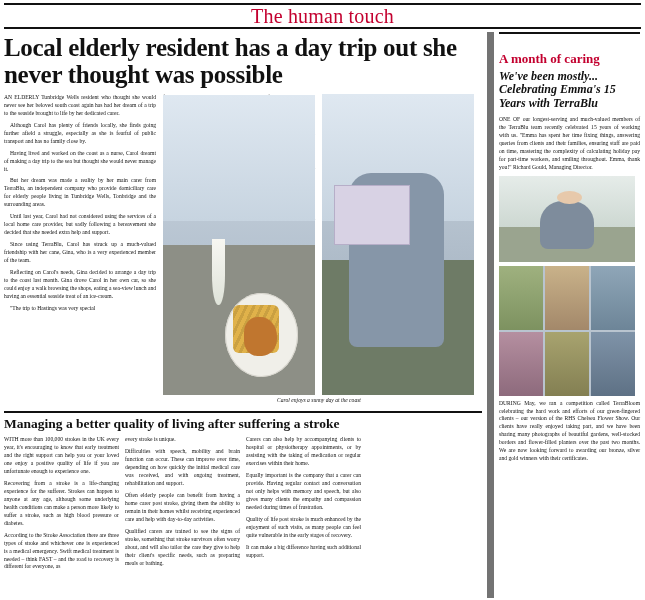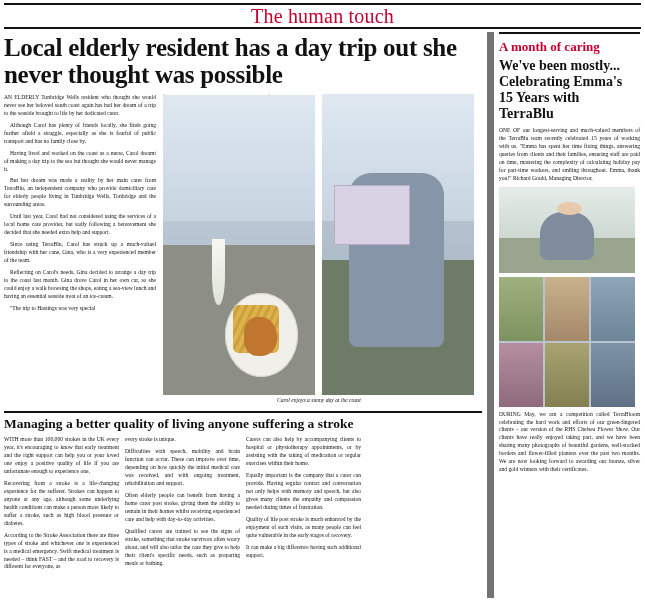--- a/index.html
+++ b/index.html
@@ -119,27 +119,28 @@
     text-align: justify;
   }
 
   
   .rail-rule { border-top: 2px solid #111; margin: 0 0 3px 0; }
   .rail-title {
     color: #c3002f;
     font-size: 13px;
     font-weight: bold;
     line-height: 1.05;
-    margin: 6px 0 4px 0;
+    margin: 18px 0 4px 0;
   }
   .rail-sub {
-    font-size: 14px;
+    font-size: 12px;
     font-weight: bold;
     line-height: 1.15;
     margin: 0 12px 5px 0;
+    font-style: italic;
   }
   .rail-body p {
     margin: 0 0 4px 0;
     font-size: 5.6px;
     line-height: 1.42;
     text-align: justify;
   }
   .rail-photo {
     width: 136px;
     height: 86px;
@@ -241,21 +242,21 @@
           <div class="sky"></div>
           <div class="promenade" style="top:55%;background:#6e7b66;"></div>
           <div class="person-body" style="left:18%;width:62%;background:#8696a8;"></div>
           <div class="pink-banner"></div>
         </div>
       </div>
 
       <div class="caption" style="margin-left:165px;width:300px;">Carol enjoys a sunny day at the coast</div>
 
       <div class="rule-thick"></div>
-      <h2 class="sub-headline">Managing a better quality of living anyone suffering a stroke</h2>
+      <h2 class="sub-headline">Managing a better quality of living after suffering a stroke</h2>
 
       <div class="cols-4">
         <div class="col4">
           <p>WITH more than 100,000 strokes in the UK every year, it's encouraging to know that early treatment and the right support can help you or your loved one enjoy a positive quality of life if you are unfortunate enough to experience one.</p>
           <p class="ind">Recovering from a stroke is a life-changing experience for the sufferer. Strokes can happen to anyone at any age, although some underlying health conditions can make a person more likely to suffer a stroke, such as high blood pressure or diabetes.</p>
           <p class="ind">According to the Stroke Association there are three types of stroke and whichever one is experienced is a medical emergency. Swift medical treatment is needed – think FAST – and the road to recovery is different for everyone, as</p>
         </div>
         <div class="col4">
           <p>every stroke is unique.</p>
           <p class="ind">Difficulties with speech, mobility and brain function can occur. These can improve over time, depending on how quickly the initial medical care was received, and with ongoing treatment, rehabilitation and support.</p>

